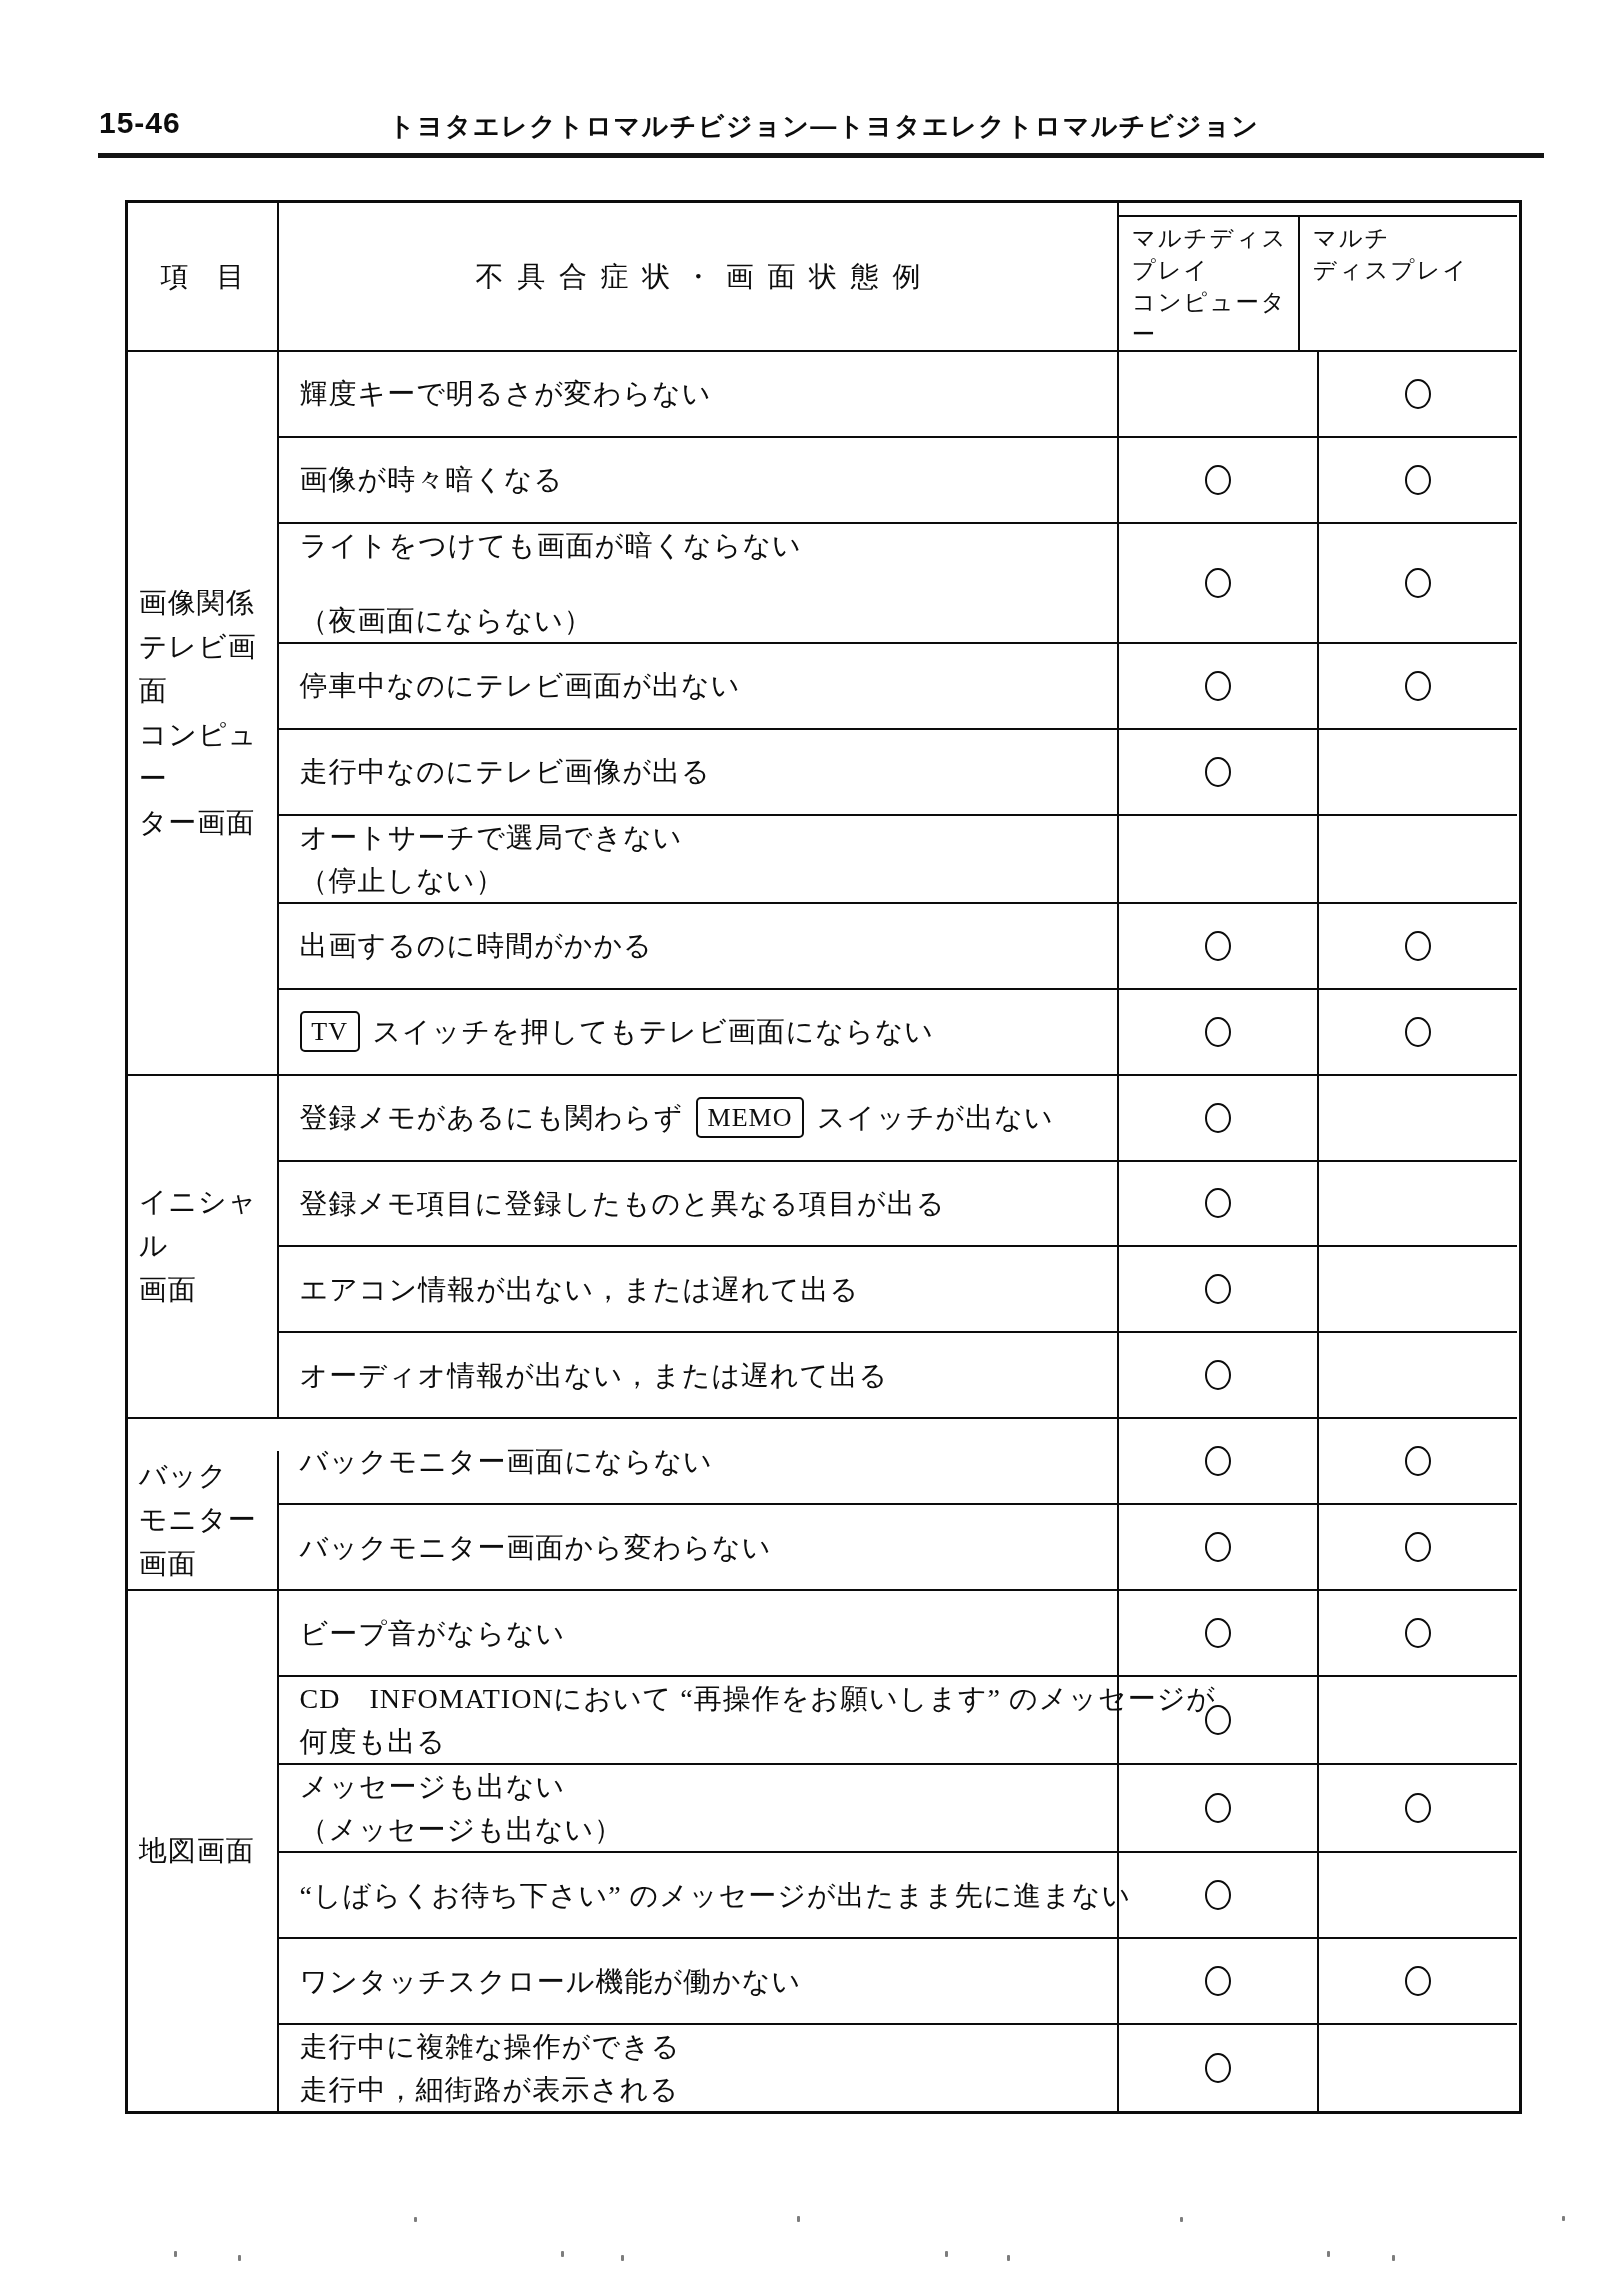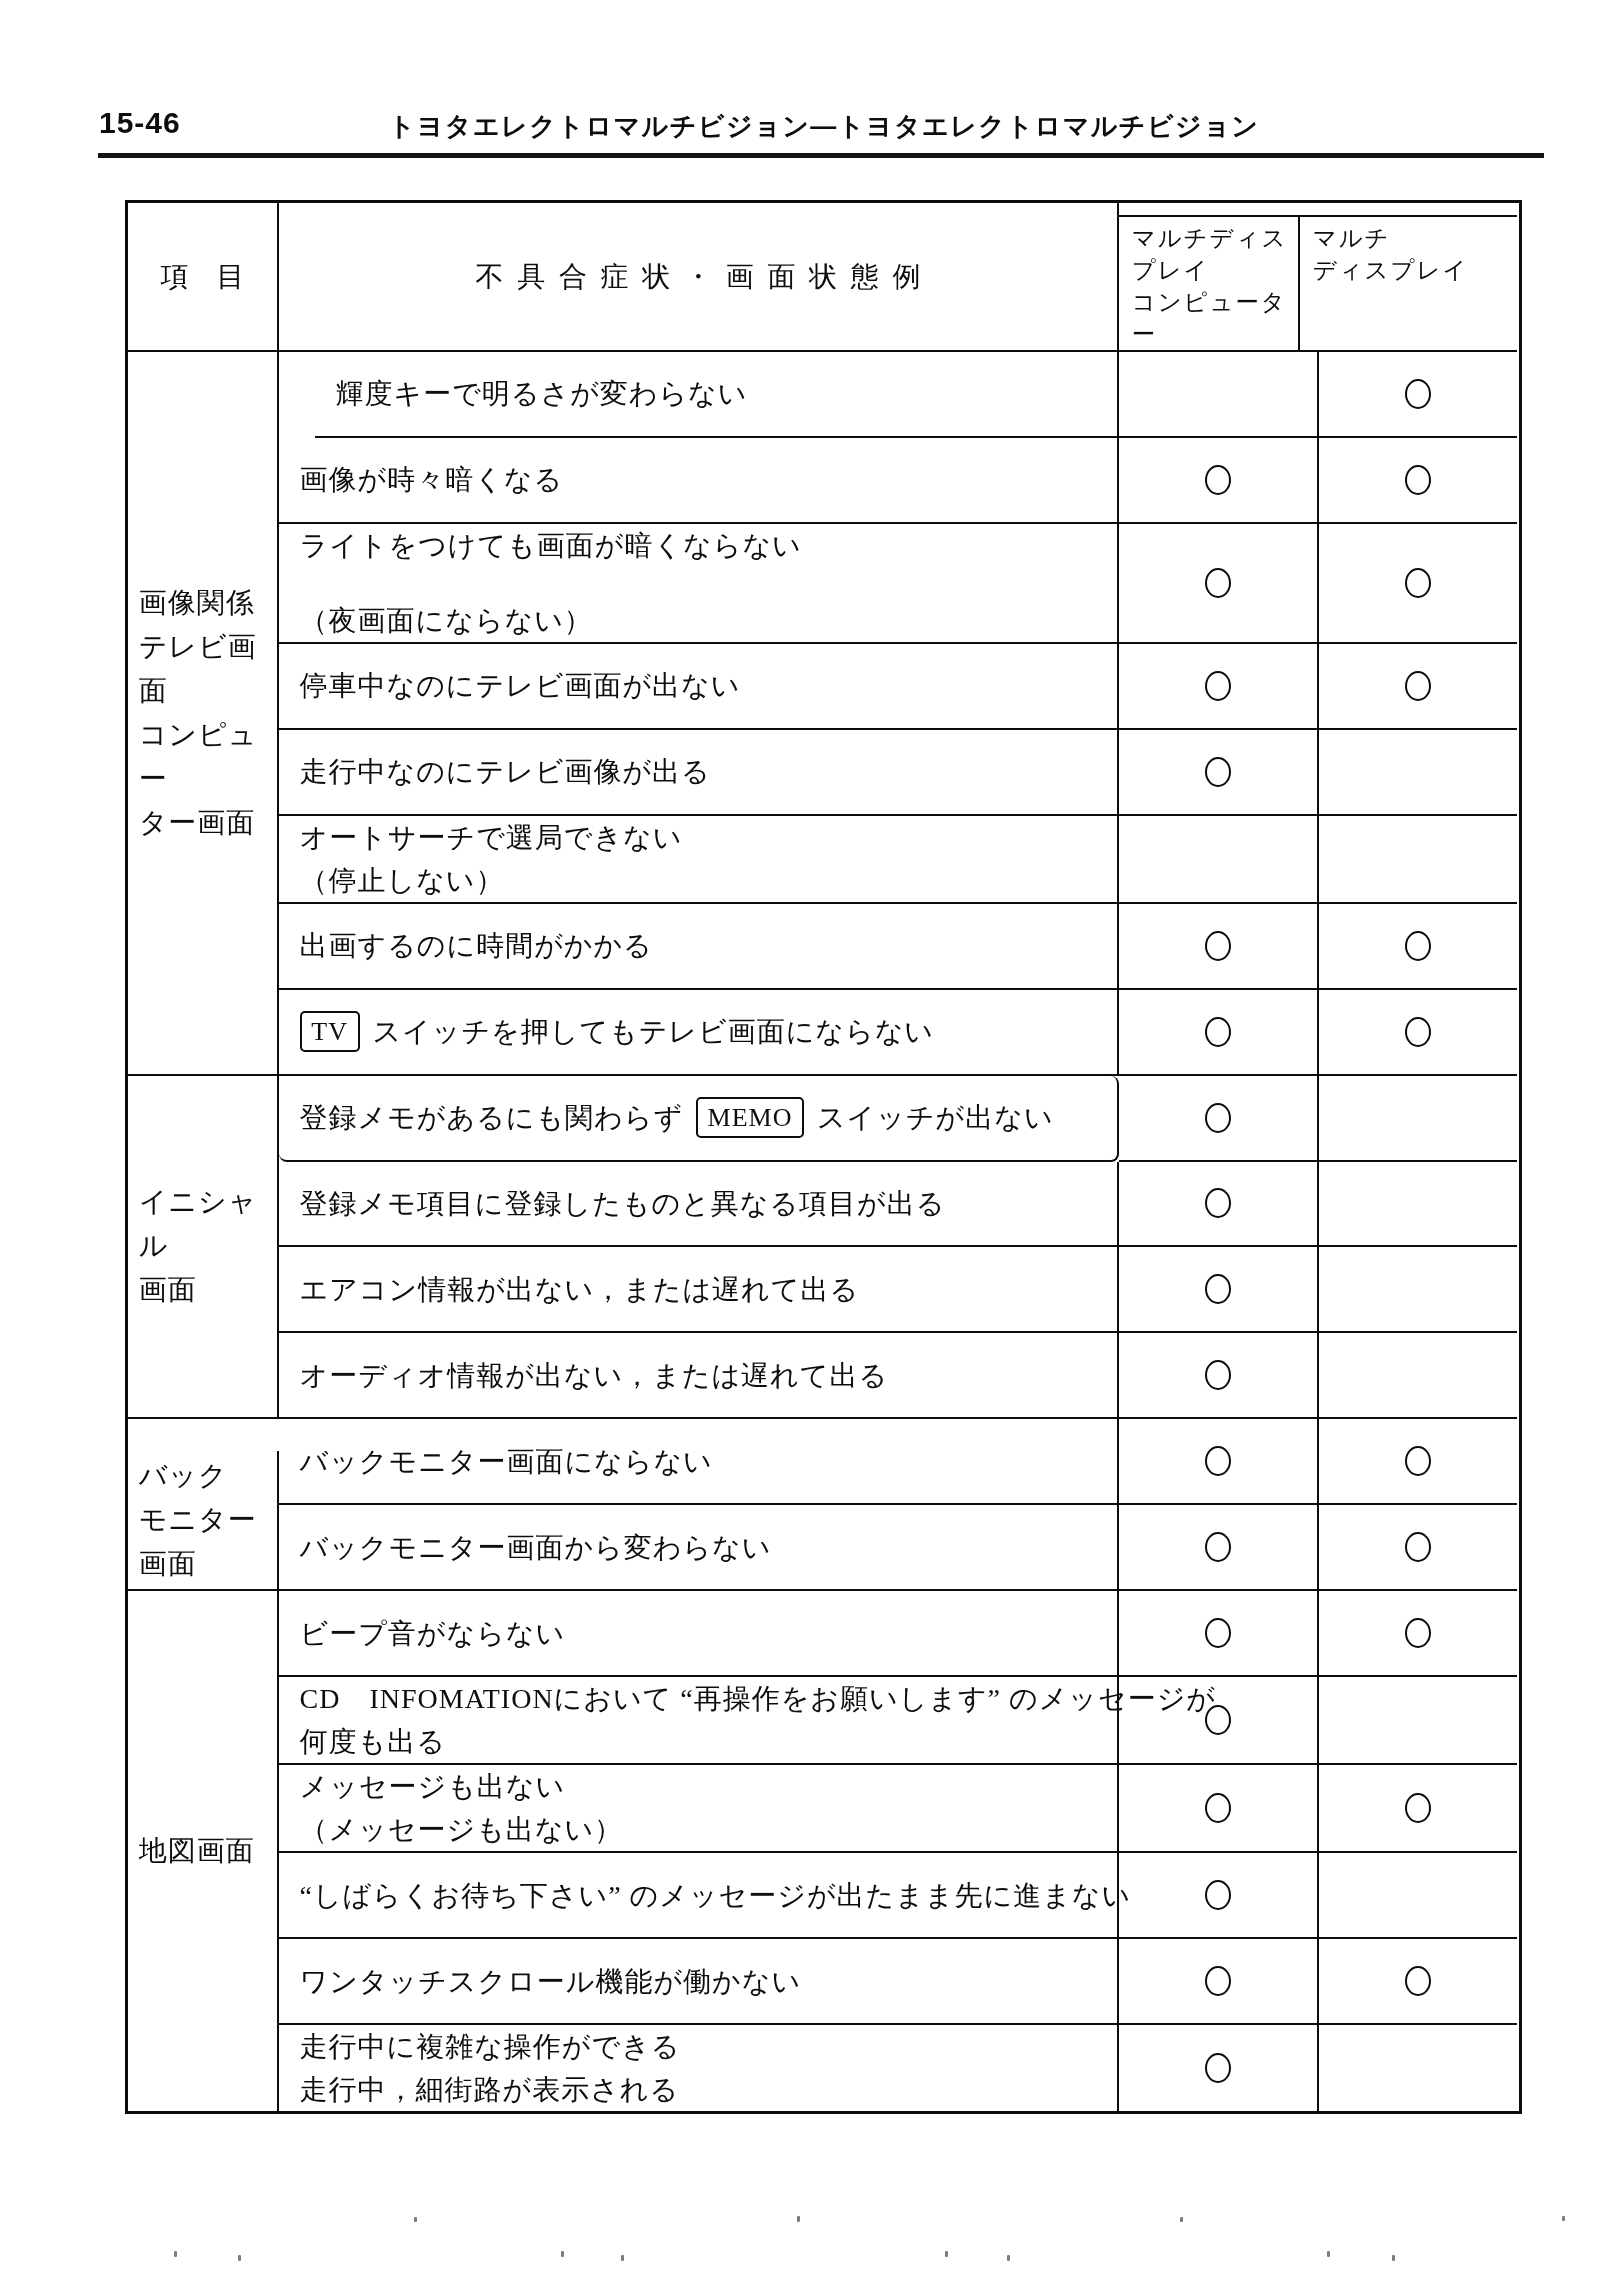--- a/index.html
+++ b/index.html
@@ -112,21 +112,21 @@
         </div>
       </div>
     </div>
 
   <div class="cell cat" style="grid-area: 2 / 1 / span 8;">
         <div>画像関係</div>
         <div>テレビ画面</div>
         <div>コンピュー</div>
         <div>ター画面</div>
       </div>
-      <div class="cell sym" style="grid-area: 2 / 2; margin-left: 36px;">
+      <div class="cell sym" style="grid-area: 2 / 2;">
         <div class="line">
           <span>輝度キーで明るさが変わらない</span>
         </div>
       </div>
       <div class="cell mk c3" style="grid-area: 2 / 3;"></div>
       <div class="cell mk c4" style="grid-area: 2 / 4;">
         <span class="circle"></span>
       </div>
       <div class="cell sym" style="grid-area: 3 / 2;">
         <div class="line">
@@ -203,21 +203,21 @@
       <div class="cell mk c3 gend" style="grid-area: 9 / 3;">
         <span class="circle"></span>
       </div>
       <div class="cell mk c4 gend" style="grid-area: 9 / 4;">
         <span class="circle"></span>
       </div>
       <div class="cell cat" style="grid-area: 10 / 1 / span 4;">
         <div>イニシャル</div>
         <div>画面</div>
       </div>
-      <div class="cell sym" style="grid-area: 10 / 2; border-radius: 8px;">
+      <div class="cell sym" style="grid-area: 10 / 2;">
         <div class="line">
           <span>登録メモがあるにも関わらず</span>
           <span class="box">MEMO</span>
           <span>スイッチが出ない</span>
         </div>
       </div>
       <div class="cell mk c3" style="grid-area: 10 / 3;">
         <span class="circle"></span>
       </div>
       <div class="cell mk c4" style="grid-area: 10 / 4;"></div>

